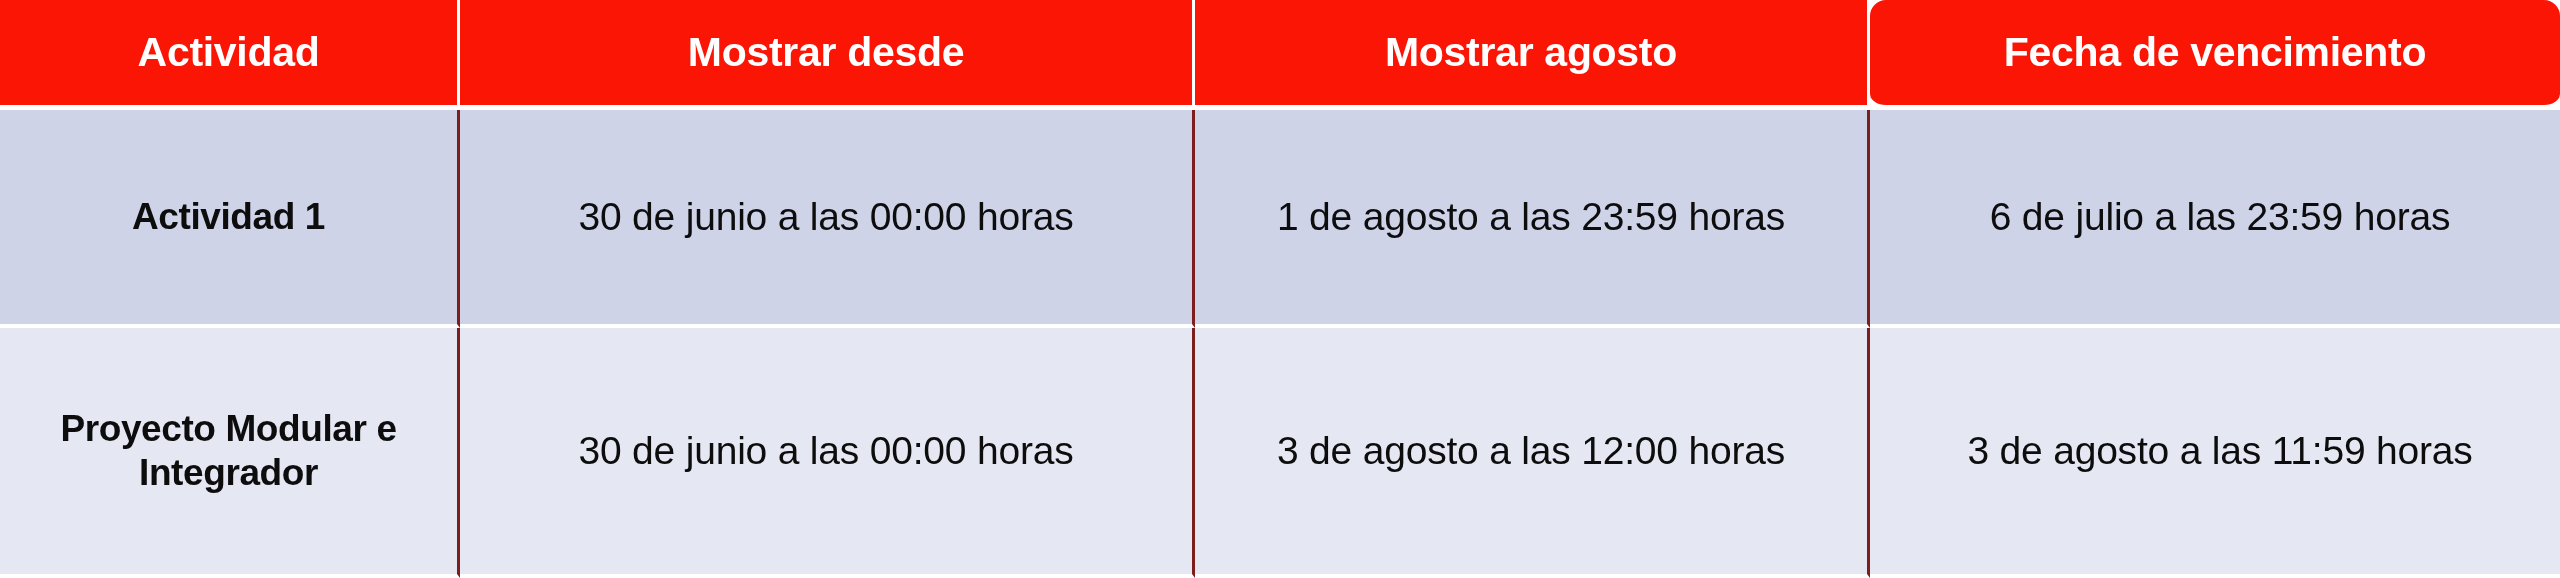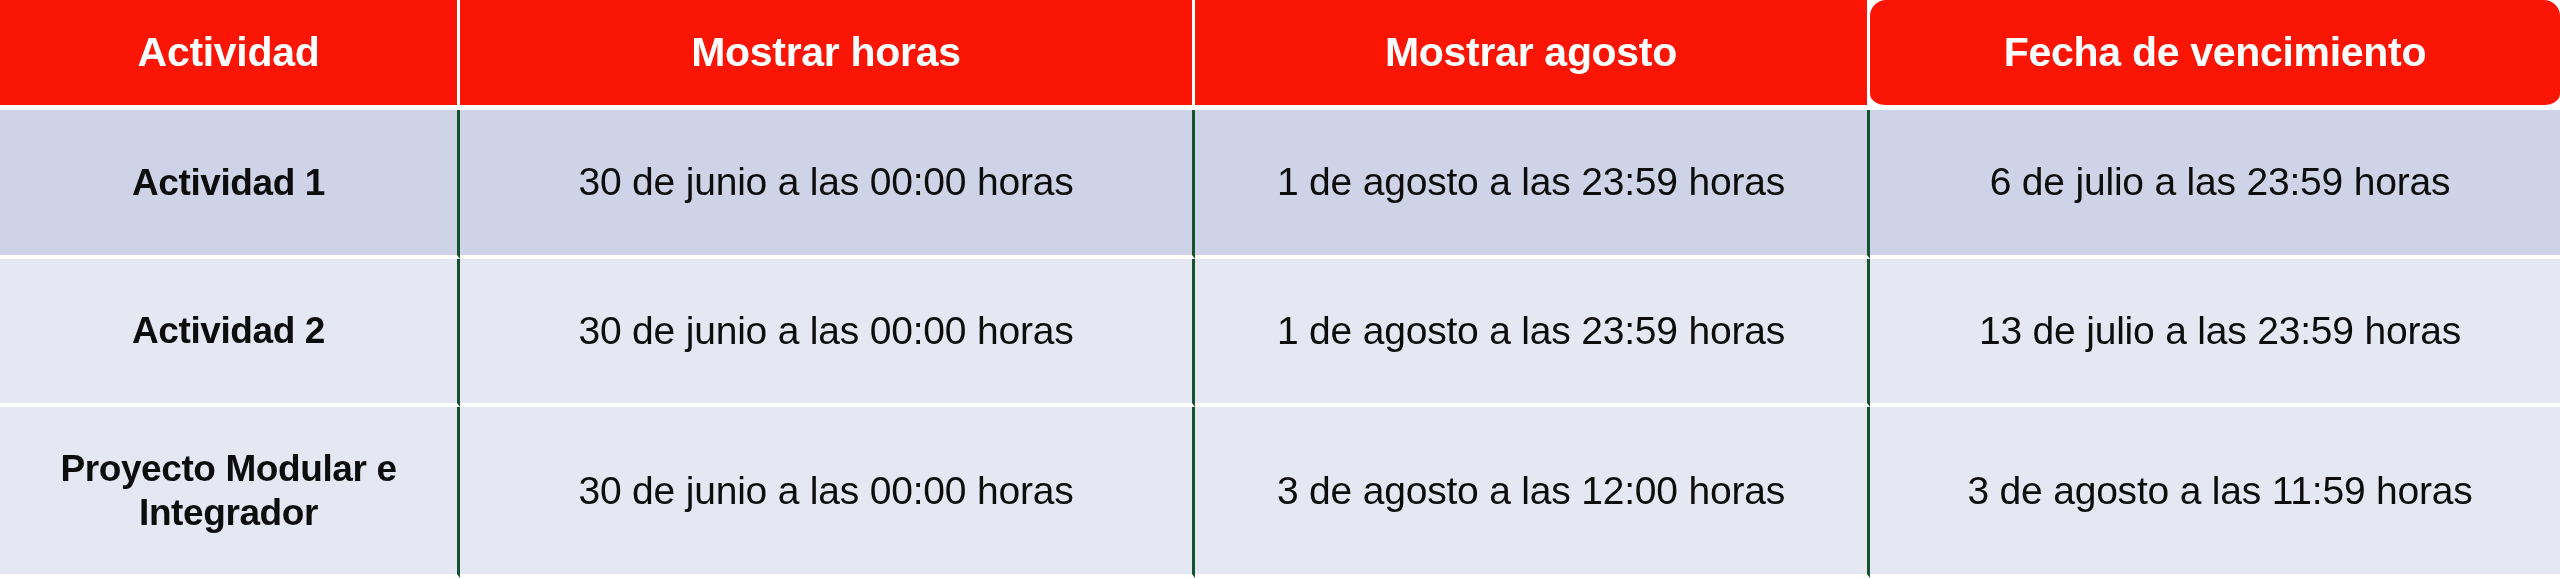--- a/index.html
+++ b/index.html
@@ -47,21 +47,21 @@
 
   
   tbody tr { height: 116px; }
   tbody tr.r-last { height: 133px; }
   td {
     font-size: 39px;
     color: #0d0d0d;
     text-align: center;
     vertical-align: middle;
     padding: 0 12px;
-    border-right: 3px solid #14532d;
+    border-right: 3px solid #7f1d1d;
     border-bottom: 4px solid #ffffff;
     line-height: 1.18;
     letter-spacing: -0.2px;
   }
   td.last { border-right: none; padding-left: 22px; }
   td.activity {
     font-weight: bold;
     font-size: 37px;
     letter-spacing: -0.4px;
   }
@@ -75,38 +75,32 @@
 <table id="schedule-table">
   <colgroup>
     <col class="c1">
       <col class="c2">
       <col class="c3">
       <col class="c4">
   </colgroup>
   <thead>
     <tr>
       <th>Actividad</th>
-      <th>Mostrar horas</th>
+      <th>Mostrar desde</th>
       <th>Mostrar agosto</th>
       <th class="last">Fecha de vencimiento</th>
     </tr>
   </thead>
   <tbody>
     <tr class="odd">
       <td class="activity">Actividad 1</td>
       <td>30 de junio a las 00:00 horas</td>
       <td>1 de agosto a las 23:59 horas</td>
       <td class="last">6 de julio a las 23:59 horas</td>
     </tr>
-    <tr class="even">
-      <td class="activity">Actividad 2</td>
-      <td>30 de junio a las 00:00 horas</td>
-      <td>1 de agosto a las 23:59 horas</td>
-      <td class="last">13 de julio a las 23:59 horas</td>
-    </tr>
     <tr class="even r-last">
       <td class="activity">Proyecto Modular e Integrador</td>
       <td>30 de junio a las 00:00 horas</td>
       <td>3 de agosto a las 12:00 horas</td>
       <td class="last">3 de agosto a las 11:59 horas</td>
     </tr>
   </tbody>
 </table>
 
 </body></html>

